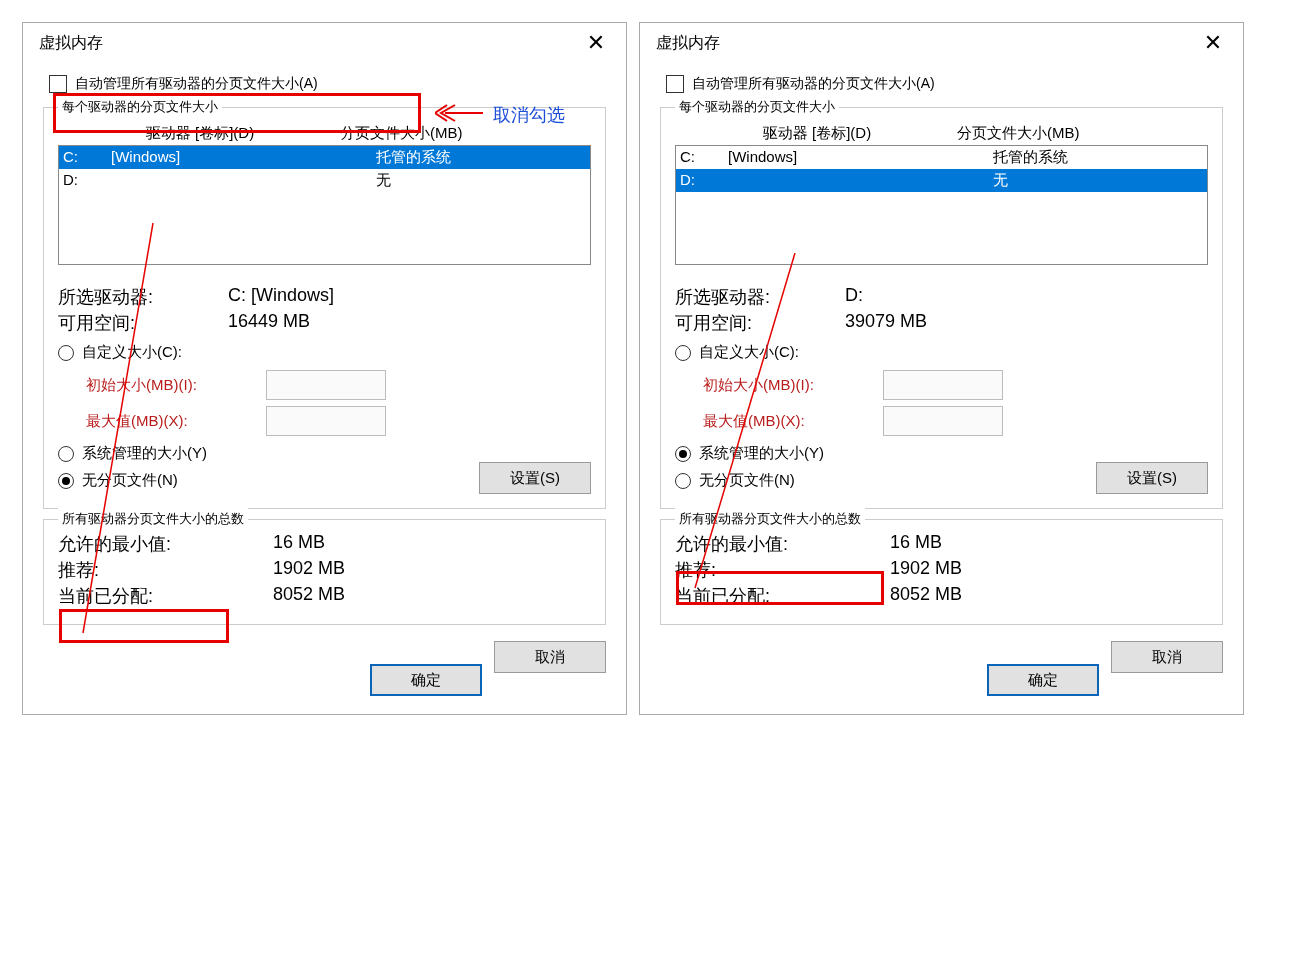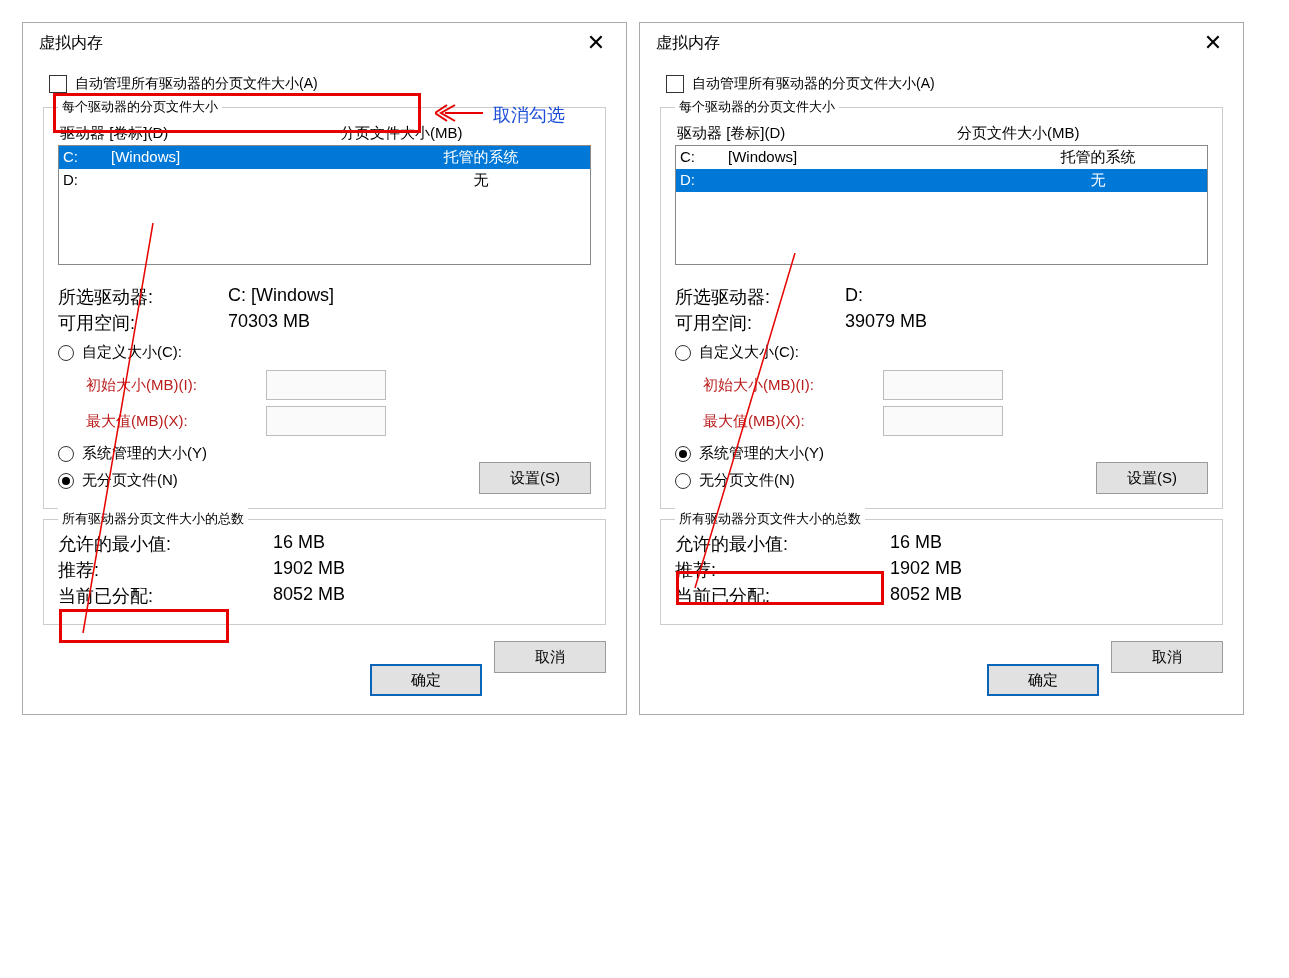--- a/index.html
+++ b/index.html
@@ -61,36 +61,36 @@
     left: 14px;
     background: #fff;
     padding: 2px 4px;
     font-size: 13px;
   }
   .listhead {
     display: flex;
     margin: 6px 0 2px 2px;
     font-size: 15px;
   }
-  .listhead .c1 { width: 280px; }
+  .listhead .c1 { width: 280px; text-align: center; }
   .listbox {
     border: 1px solid #888;
     height: 120px;
     overflow: hidden;
     background: #fff;
     margin-bottom: 20px;
   }
   .listrow {
     display: flex;
     padding: 2px 4px;
     font-size: 15px;
   }
   .listrow .dcol { width: 48px; }
   .listrow .lcol { flex:1; }
-  .listrow .scol { width: 210px; text-align:center; }
+  .listrow .scol { width: 210px; text-align:left; }
   .selected {
     background: #0078d7;
     color: #fff;
   }
   .kv {
     display:flex;
     margin: 2px 0;
     font-size:18px;
   }
   .kv .k { width: 170px; }
@@ -190,21 +190,21 @@
           <span class="scol">无</span>
         </div>
       </div>
 
       <div class="kv">
             <span class="k">所选驱动器:</span>
             <span class="v">C:  [Windows]</span>
           </div>
       <div class="kv">
             <span class="k">可用空间:</span>
-            <span class="v">70303 MB</span>
+            <span class="v">16449 MB</span>
           </div>
 
       <div class="radio-row">
         <span class="radio"></span>
         <span>自定义大小(C):</span>
       </div>
       <div class="indent-inputs">
         <div class="sizerow">
           <span class="lbl">初始大小(MB)(I):</span>
           <span class="numfield"></span>

